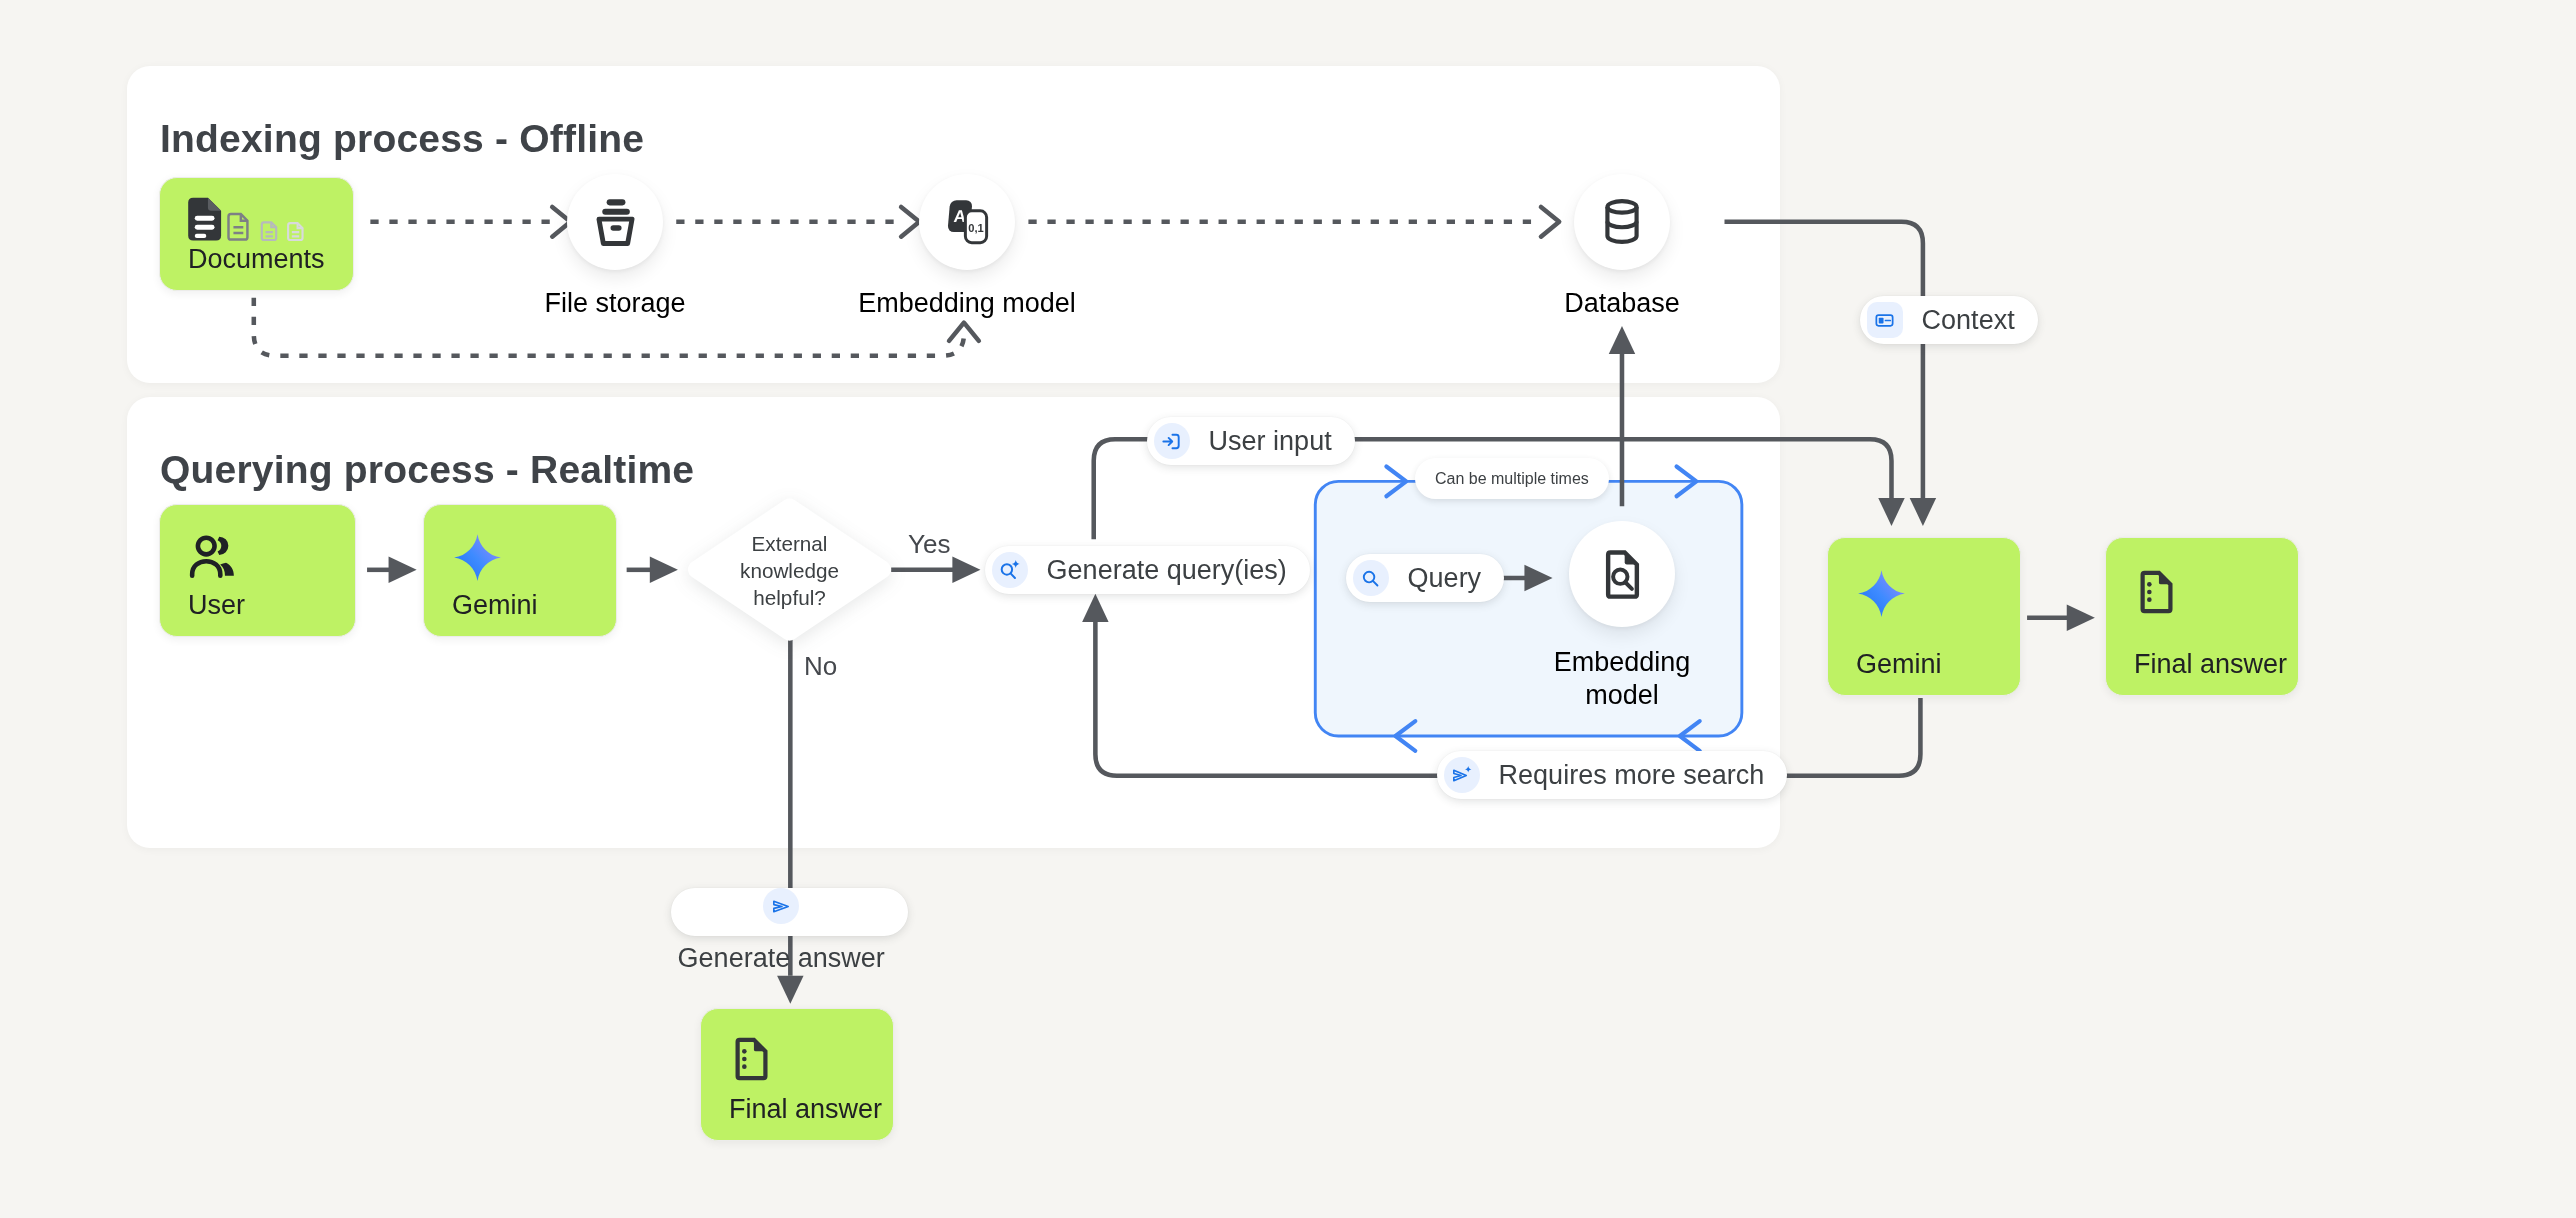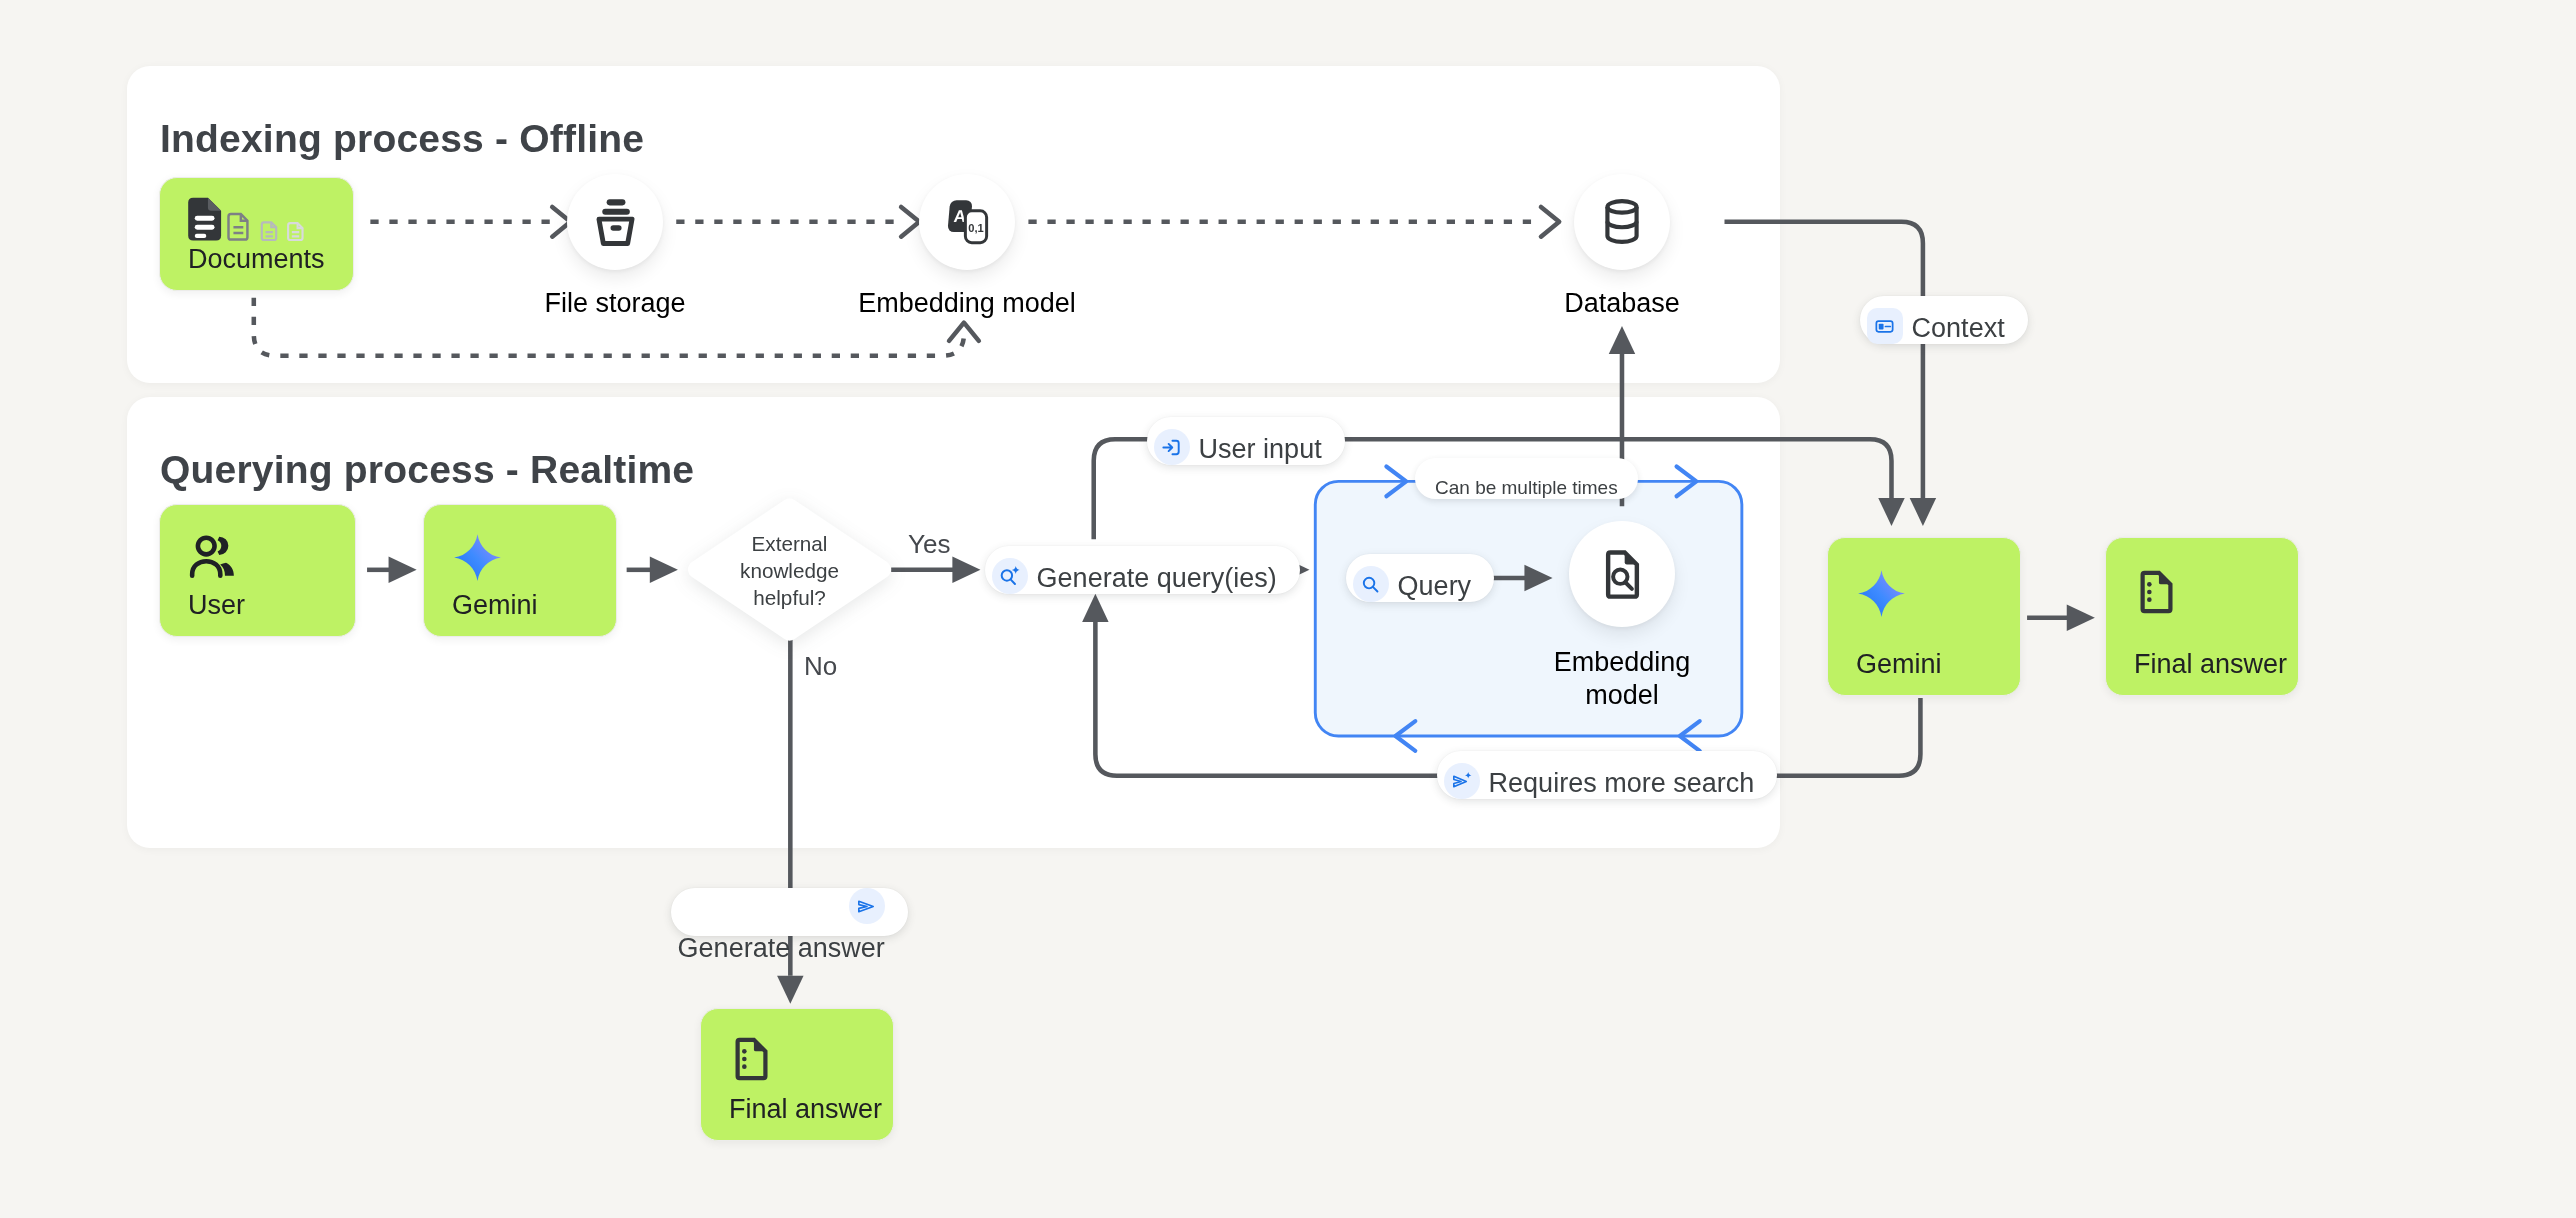--- a/index.html
+++ b/index.html
@@ -11,27 +11,27 @@
   .node,.pill,.chip-label,.free-label{position:absolute;z-index:4;}
   .card{position:absolute;z-index:4;background:#bef264;border:0.8px solid #ececea;border-radius:18px;
         box-shadow:0 2.5px 8.3px rgba(0,0,0,.06);}
   .card .label{position:absolute;left:28px;bottom:15px;font-size:27px;font-weight:500;color:#202124;white-space:nowrap;}
   .card .icon{position:absolute;left:28px;top:26.5px;}
   .circle-node{position:absolute;z-index:4;width:96px;height:96px;border-radius:50%;background:#fff;
         box-shadow:0 8.3px 16.5px rgba(0,0,0,.08),0 1.7px 4.1px rgba(0,0,0,.05);display:flex;align-items:center;justify-content:center;}
   .node-label{position:absolute;z-index:4;transform:translateX(-50%);font-size:27px;font-weight:500;color:#000000;
         text-align:center;white-space:nowrap;}
   .node-label.wrap{white-space:normal;width:215px;line-height:33px;}
-  .pill{display:inline-flex;align-items:flex-end;gap:9px;background:#fff;border-radius:28px;height:48px;
+  .pill{display:inline-flex;align-items:center;gap:19px;background:#fff;border-radius:28px;height:48px;
         padding:0 23px 0 6.6px;box-shadow:0 2.5px 8.3px rgba(60,64,67,.15),0 0 0 0.8px rgba(0,0,0,.02);white-space:nowrap;}
   .pill .txt{font-size:27px;color:#3c4043;}
   .pill .chip{width:36px;height:36px;border-radius:50%;background:#e8f0fe;display:flex;align-items:center;justify-content:center;flex:0 0 auto;}
   .pill .chip.square{border-radius:10px;}
   .pill.small{height:41px;padding:0 20px;box-shadow:0 2.5px 6.6px rgba(60,64,67,.14);}
-  .pill.small .txt{font-size:19px;}
+  .pill.small .txt{font-size:16px;}
   .diamond{position:absolute;z-index:4;}
   .diamond .dtext{position:absolute;left:50%;top:50%;transform:translate(-50%,-50%);width:149px;
         font-size:20.7px;line-height:27px;color:#3c4043;text-align:center;}
   .yn{position:absolute;z-index:4;font-size:26px;font-weight:500;color:#45484d;}
 </style>
 </head>
 <body>
 
 <div class="canvas">
 

